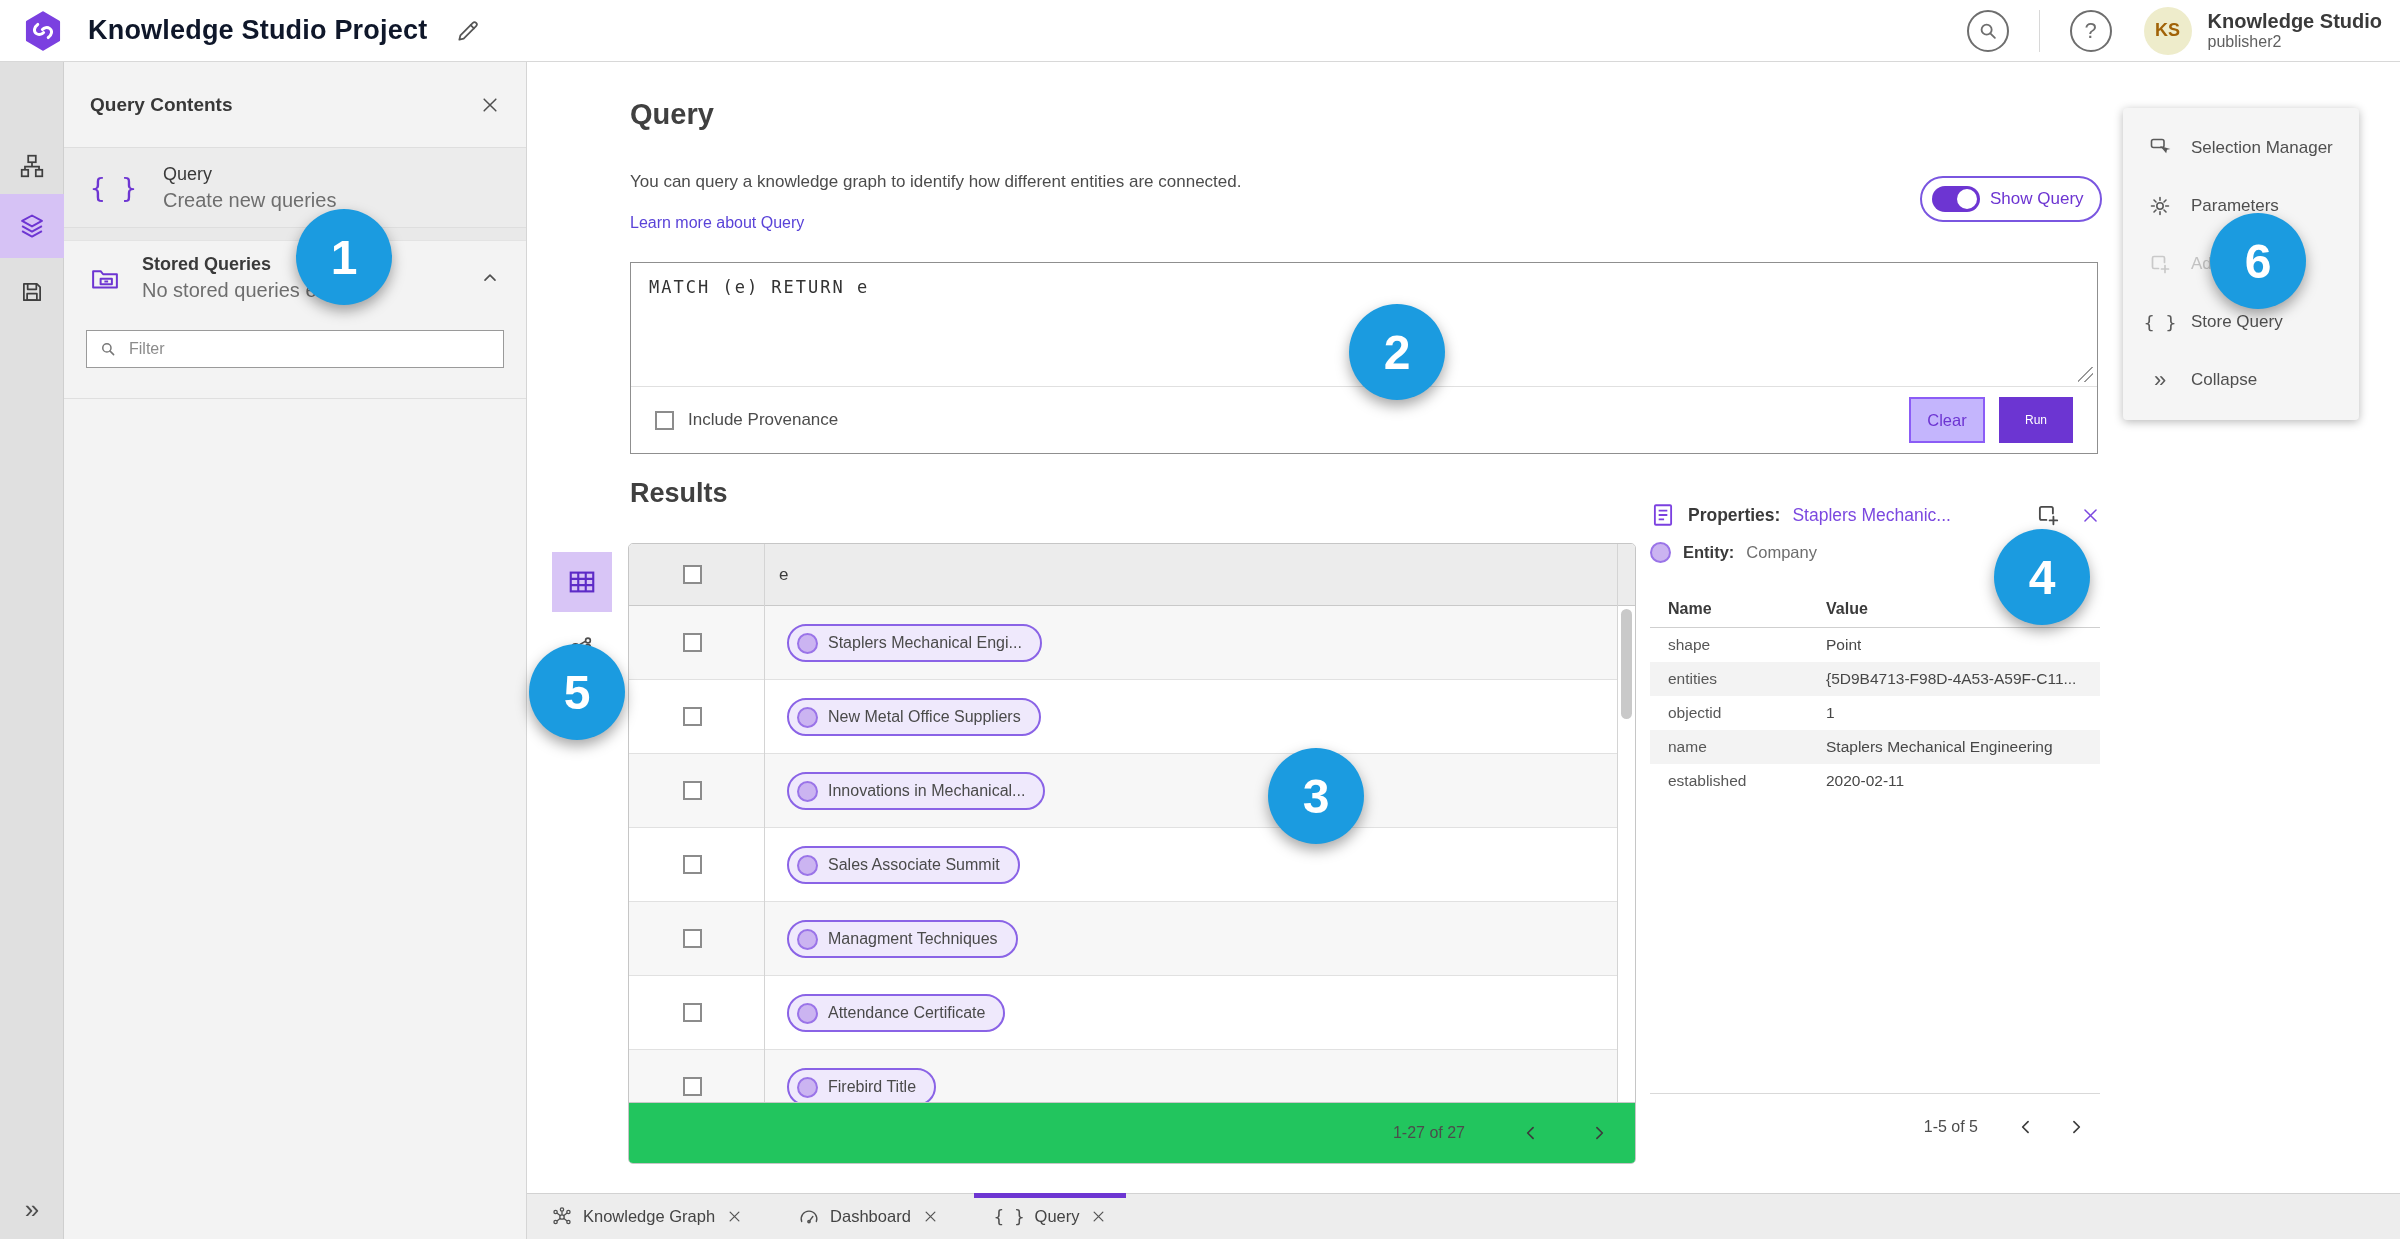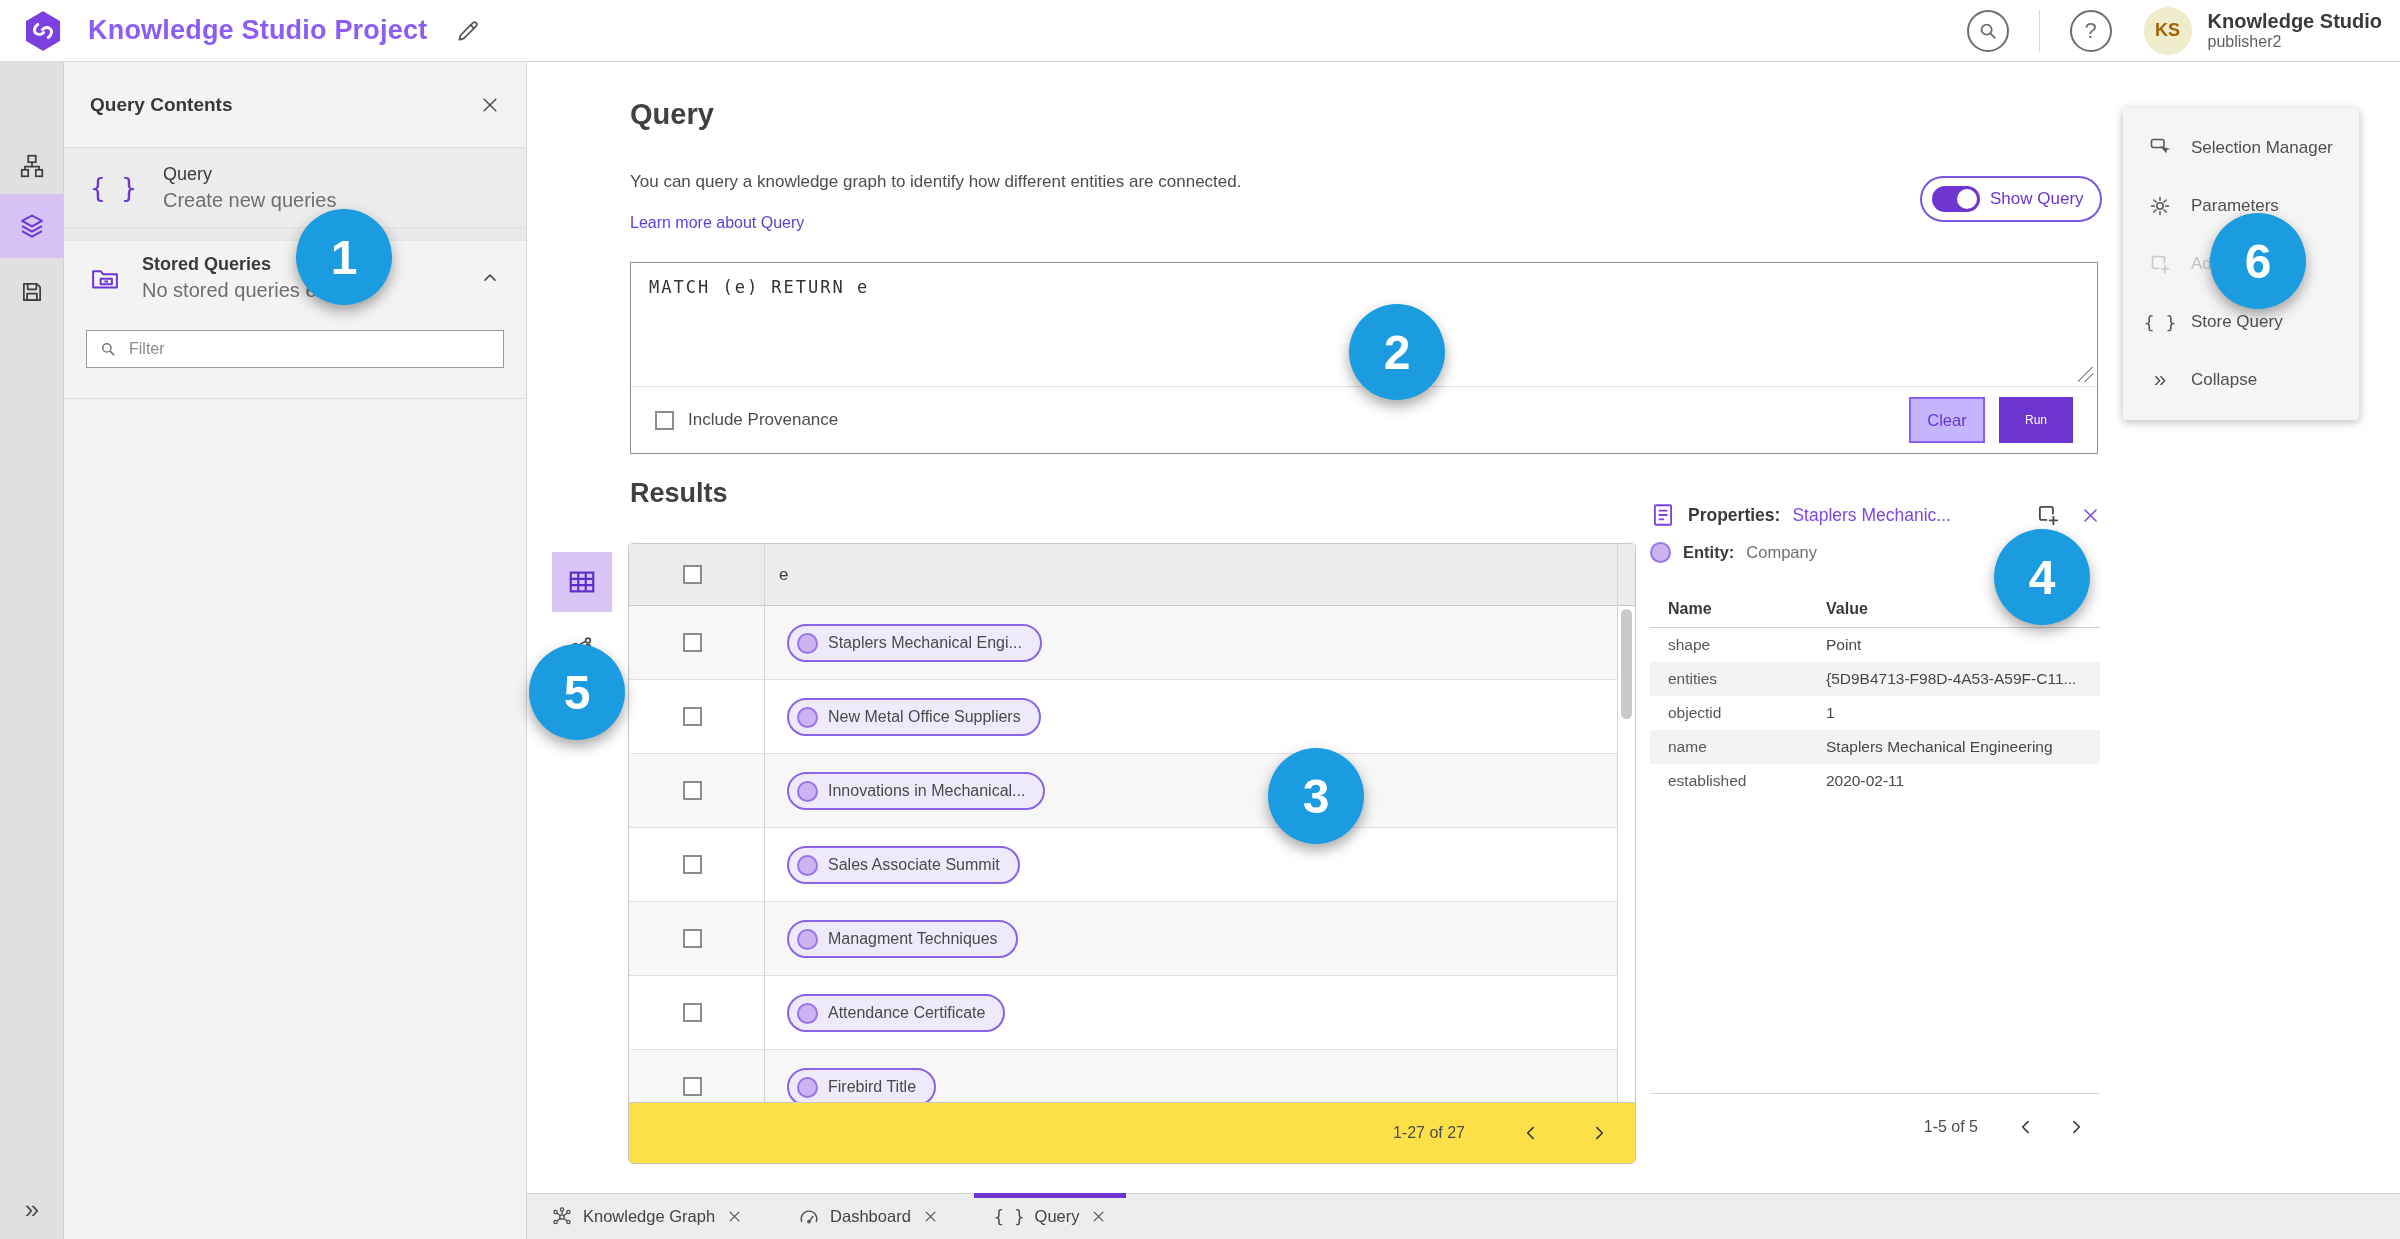--- a/index.html
+++ b/index.html
@@ -2,21 +2,21 @@
 <html><head>
 <meta charset="utf-8">
 <style>
   * { margin:0; padding:0; box-sizing:border-box; }
   body { font-family:"Liberation Sans",sans-serif; background:#fff; }
   .app { position:relative; width:2400px; height:1239px; overflow:hidden; background:#fff; color:#4c4c4c; }
 
   
   .topbar { position:absolute; top:0; left:0; right:0; height:62px; background:#fff; border-bottom:1px solid #d8d8d8; display:flex; align-items:center; padding:0 18px; z-index:5; }
   .logo { width:42px; height:42px; margin:0 24px 0 4px; display:flex; }
-  .app-title { font-size:27px; font-weight:bold; color:#8b5cf6; letter-spacing:.2px; }
+  .app-title { font-size:27px; font-weight:bold; color:#0f172a; letter-spacing:.2px; }
   .edit-btn { margin-left:28px; color:#555; display:flex; cursor:pointer; }
   .topbar-right { margin-left:auto; display:flex; align-items:center; }
   .circle-btn { width:42px; height:42px; border:2px solid #6e6e6e; border-radius:50%; display:flex; align-items:center; justify-content:center; color:#6e6e6e; background:#fff; font-size:22px; cursor:pointer; }
   .topbar-divider { width:1px; height:42px; background:#d8d8d8; margin:0 30px; }
   .avatar { width:48px; height:48px; border-radius:50%; background:#eeeccb; color:#a16207; font-weight:bold; font-size:18px; display:flex; align-items:center; justify-content:center; margin:0 16px 0 32px; cursor:pointer; }
   .user-name { font-size:20px; font-weight:bold; color:#3a3a3a; line-height:1.15; }
   .user-role { font-size:16px; color:#5f5f5f; line-height:1.1; }
 
   
   .rail { position:absolute; top:62px; left:0; width:64px; bottom:0; background:#e0e0e0; border-right:1px solid #cfcfcf; z-index:4; }
@@ -75,21 +75,21 @@
   .rt-col-e { position:absolute; left:150px; top:21px; font-size:17px; color:#3c3c3c; }
   .rt-col-divider { position:absolute; left:135px; top:0; height:560px; width:1px; background:#d4d4d4; z-index:2; }
   .rt-row { position:absolute; left:0; width:988px; height:74px; border-bottom:1px solid #e1e1e1; }
   .rt-row.odd { background:#f7f7f7; }
   .rt-row .checkbox { position:absolute; left:54px; top:27px; }
   .pill { position:absolute; left:158px; top:18px; height:38px; border:2px solid #8a63e6; border-radius:19px; background:#efe9fc; display:flex; align-items:center; gap:10px; padding:0 18px 0 8px; cursor:pointer; }
   .pill-dot { width:21px; height:21px; border-radius:50%; background:#cbb4f1; border:2px solid #9a74e8; flex:none; }
   .pill-label { font-size:16px; color:#4a4a4a; white-space:nowrap; }
   .rt-scroll-divider { position:absolute; left:988px; top:0; height:560px; width:1px; background:#d4d4d4; z-index:3; }
   .rt-scroll-thumb { position:absolute; left:992px; top:65px; width:11px; height:110px; background:#c9c9c9; border-radius:6px; z-index:3; cursor:grab; }
-  .rt-foot { position:absolute; left:0; right:0; bottom:0; height:61px; background:#fde047; border-top:1px solid #c9c9c9; display:flex; align-items:center; justify-content:flex-end; padding-right:18px; gap:32px; z-index:4; }
+  .rt-foot { position:absolute; left:0; right:0; bottom:0; height:61px; background:#22c55e; border-top:1px solid #c9c9c9; display:flex; align-items:center; justify-content:flex-end; padding-right:18px; gap:32px; z-index:4; }
   .pg-text { font-size:16px; color:#4c4c4c; margin-right:16px; }
   .pg-btn { width:36px; height:36px; display:flex; align-items:center; justify-content:center; color:#3c3c3c; cursor:pointer; }
 
   
   .props { position:absolute; left:1650px; top:500px; width:450px; height:664px; }
   .props-header { position:absolute; top:0; left:0; right:0; height:30px; display:flex; align-items:center; gap:12px; }
   .props-label { font-size:17.5px; font-weight:bold; color:#3a3a3a; }
   .props-link { font-size:17.5px; color:#7b48e0; cursor:pointer; white-space:nowrap; }
   .props-actions { margin-left:auto; display:flex; align-items:center; gap:20px; }
   .props-add { color:#4a4a4a; display:flex; cursor:pointer; }

